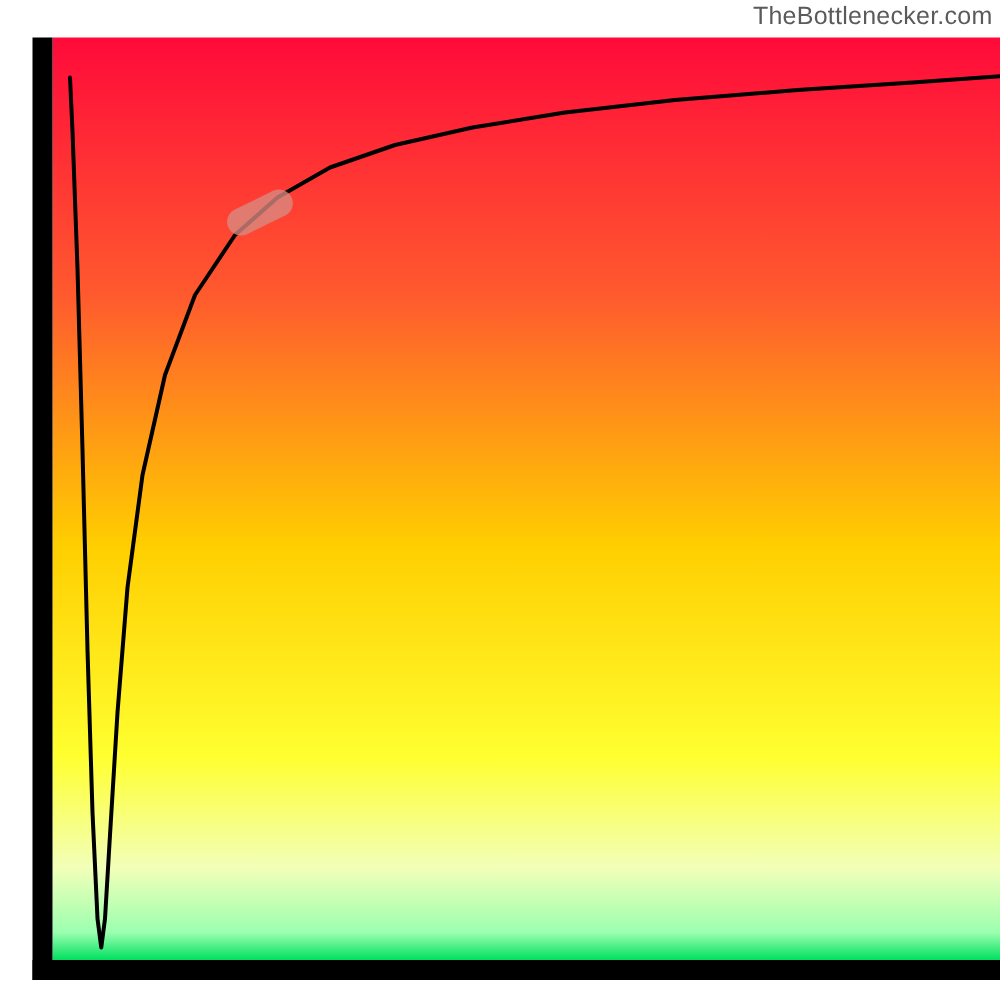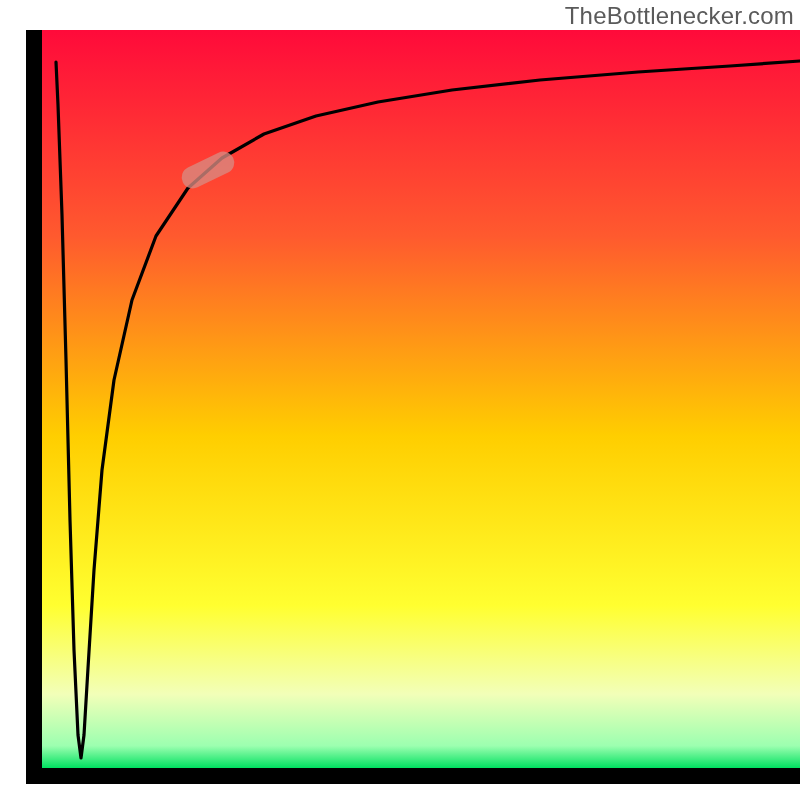--- a/index.html
+++ b/index.html
@@ -12,21 +12,21 @@
   }
   .container {
     position: relative;
     width: 800px;
     height: 800px;
   }
   .watermark {
     position: absolute;
     top: 2px;
     right: 6px;
-    font-size: 24px;
+    font-size: 20px;
     color: #5a5a5a;
     font-weight: normal;
     letter-spacing: 0.2px;
     z-index: 10;
   }
   .chart {
     position: absolute;
     top: 0;
     left: 0;
   }

